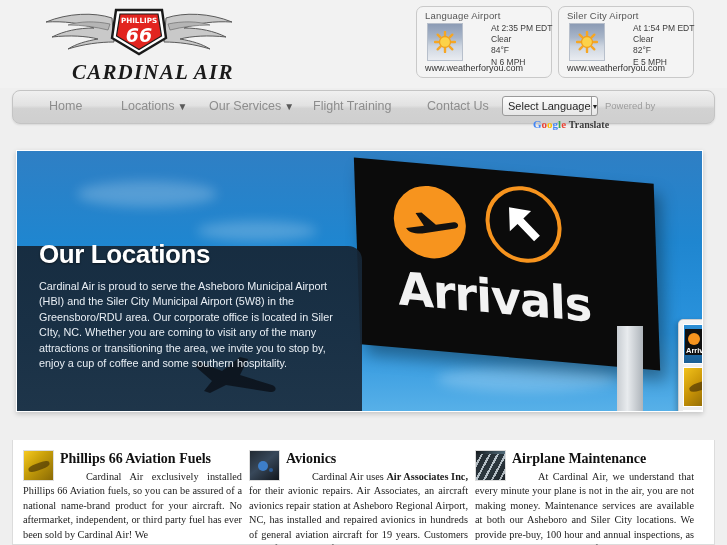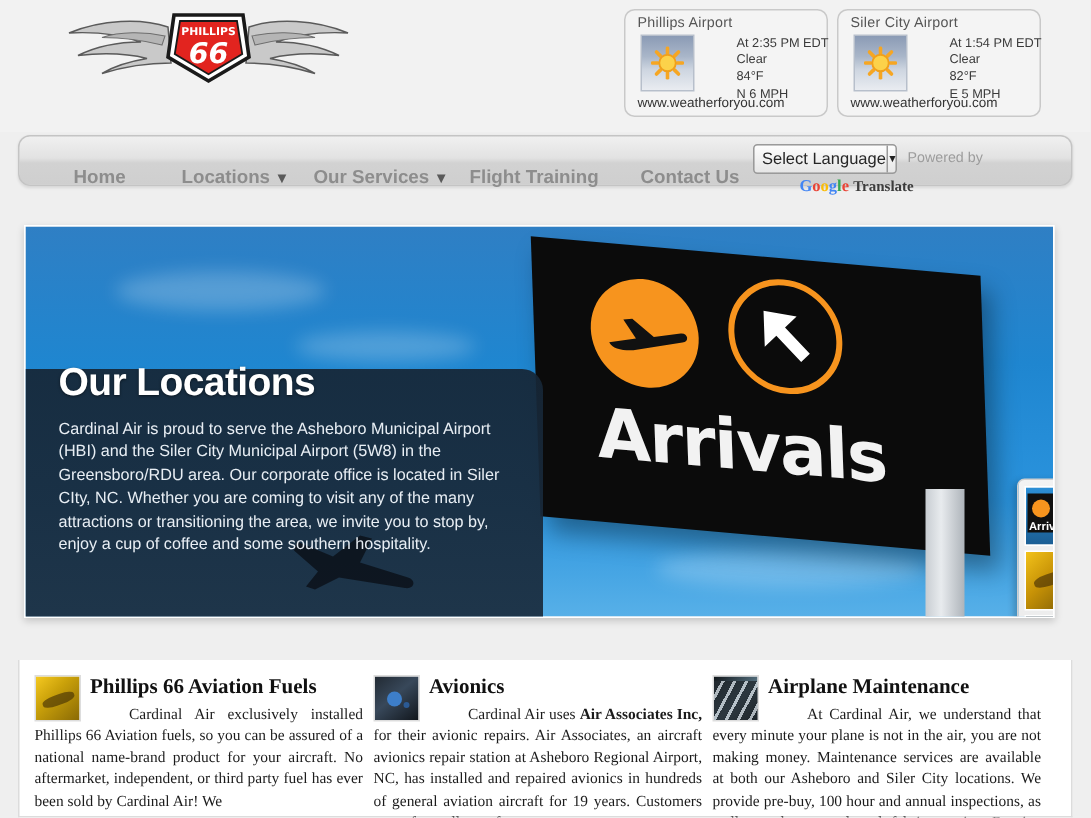--- a/index.html
+++ b/index.html
@@ -48,22 +48,22 @@
   }
 
   
   .nav{
     position:absolute;left:12px;top:90px;width:703px;height:34px;
     border:1px solid #c4c4c4;border-radius:8px;box-sizing:border-box;
     background:linear-gradient(180deg,#f0f0f0 0%,#e2e2e2 45%,#d2d2d2 55%,#cfcfcf 100%);
     box-shadow:0 1px 2px rgba(0,0,0,.10);
   }
   .nav-item{
-    position:absolute;top:20px;
-    font-size:12.5px;color:#8d8d8d;white-space:nowrap;cursor:pointer;font-weight:bold;
+    position:absolute;top:8px;
+    font-size:12.5px;color:#8d8d8d;white-space:nowrap;cursor:pointer;
   }
   .caret{font-size:10px;color:#5a5a5a;margin-left:3px;}
   .gt-box{
     position:absolute;left:489px;top:5px;width:96px;height:20px;
     border:1px solid #9a9a9a;border-radius:3px;box-sizing:border-box;
     background:linear-gradient(180deg,#fdfdfd,#e6e6e6);
     display:flex;align-items:center;
   }
   .gt-label{flex:1;font-size:11px;color:#262626;padding-left:5px;white-space:nowrap;}
   .gt-arrow{
@@ -188,24 +188,25 @@
         </g>
         <g fill="#b5b5b5" stroke="#6e6e6e" stroke-width=".7">
           <path d="M86 20 C72 17 56 17 44 21 C58 21 72 23 84 26 Z"></path>
           <path d="M144 20 C158 17 174 17 186 21 C172 21 158 23 146 26 Z"></path>
         </g>
         <path d="M92 6 L138 6 L142 34 L115 50 L88 34 Z" fill="#ffffff" stroke="#1a1a1a" stroke-width="2.4"></path>
         <path d="M96 10 L134 10 L137.5 32 L115 45.5 L92.5 32 Z" fill="#e2241f" stroke="#1a1a1a" stroke-width="1.2"></path>
         <text x="115" y="19" text-anchor="middle" font-family="DejaVu Sans, sans-serif" font-size="7.2" font-weight="bold" fill="#ffffff">PHILLIPS</text>
         <text x="115" y="38" text-anchor="middle" font-family="DejaVu Sans, sans-serif" font-size="19" font-weight="bold" fill="#ffffff" font-style="italic">66</text>
       </svg>
+      <div class="logo-text">CARDINAL AIR</div>
     </div>
 
     <div class="wx a">
-      <div class="wx-title">Phillips Airport</div>
+      <div class="wx-title">Language Airport</div>
       <div class="wx-icon">
         <svg class="sun" viewBox="0 0 24 24">
           <g stroke="#f6a623" stroke-width="2.6" stroke-linecap="round">
             <line x1="12" y1="1" x2="12" y2="5"></line>
               <line x1="12" y1="19" x2="12" y2="23"></line>
             <line x1="1" y1="12" x2="5" y2="12"></line>
               <line x1="19" y1="12" x2="23" y2="12"></line>
             <line x1="4" y1="4" x2="7" y2="7"></line>
               <line x1="17" y1="17" x2="20" y2="20"></line>
             <line x1="20" y1="4" x2="17" y2="7"></line>

